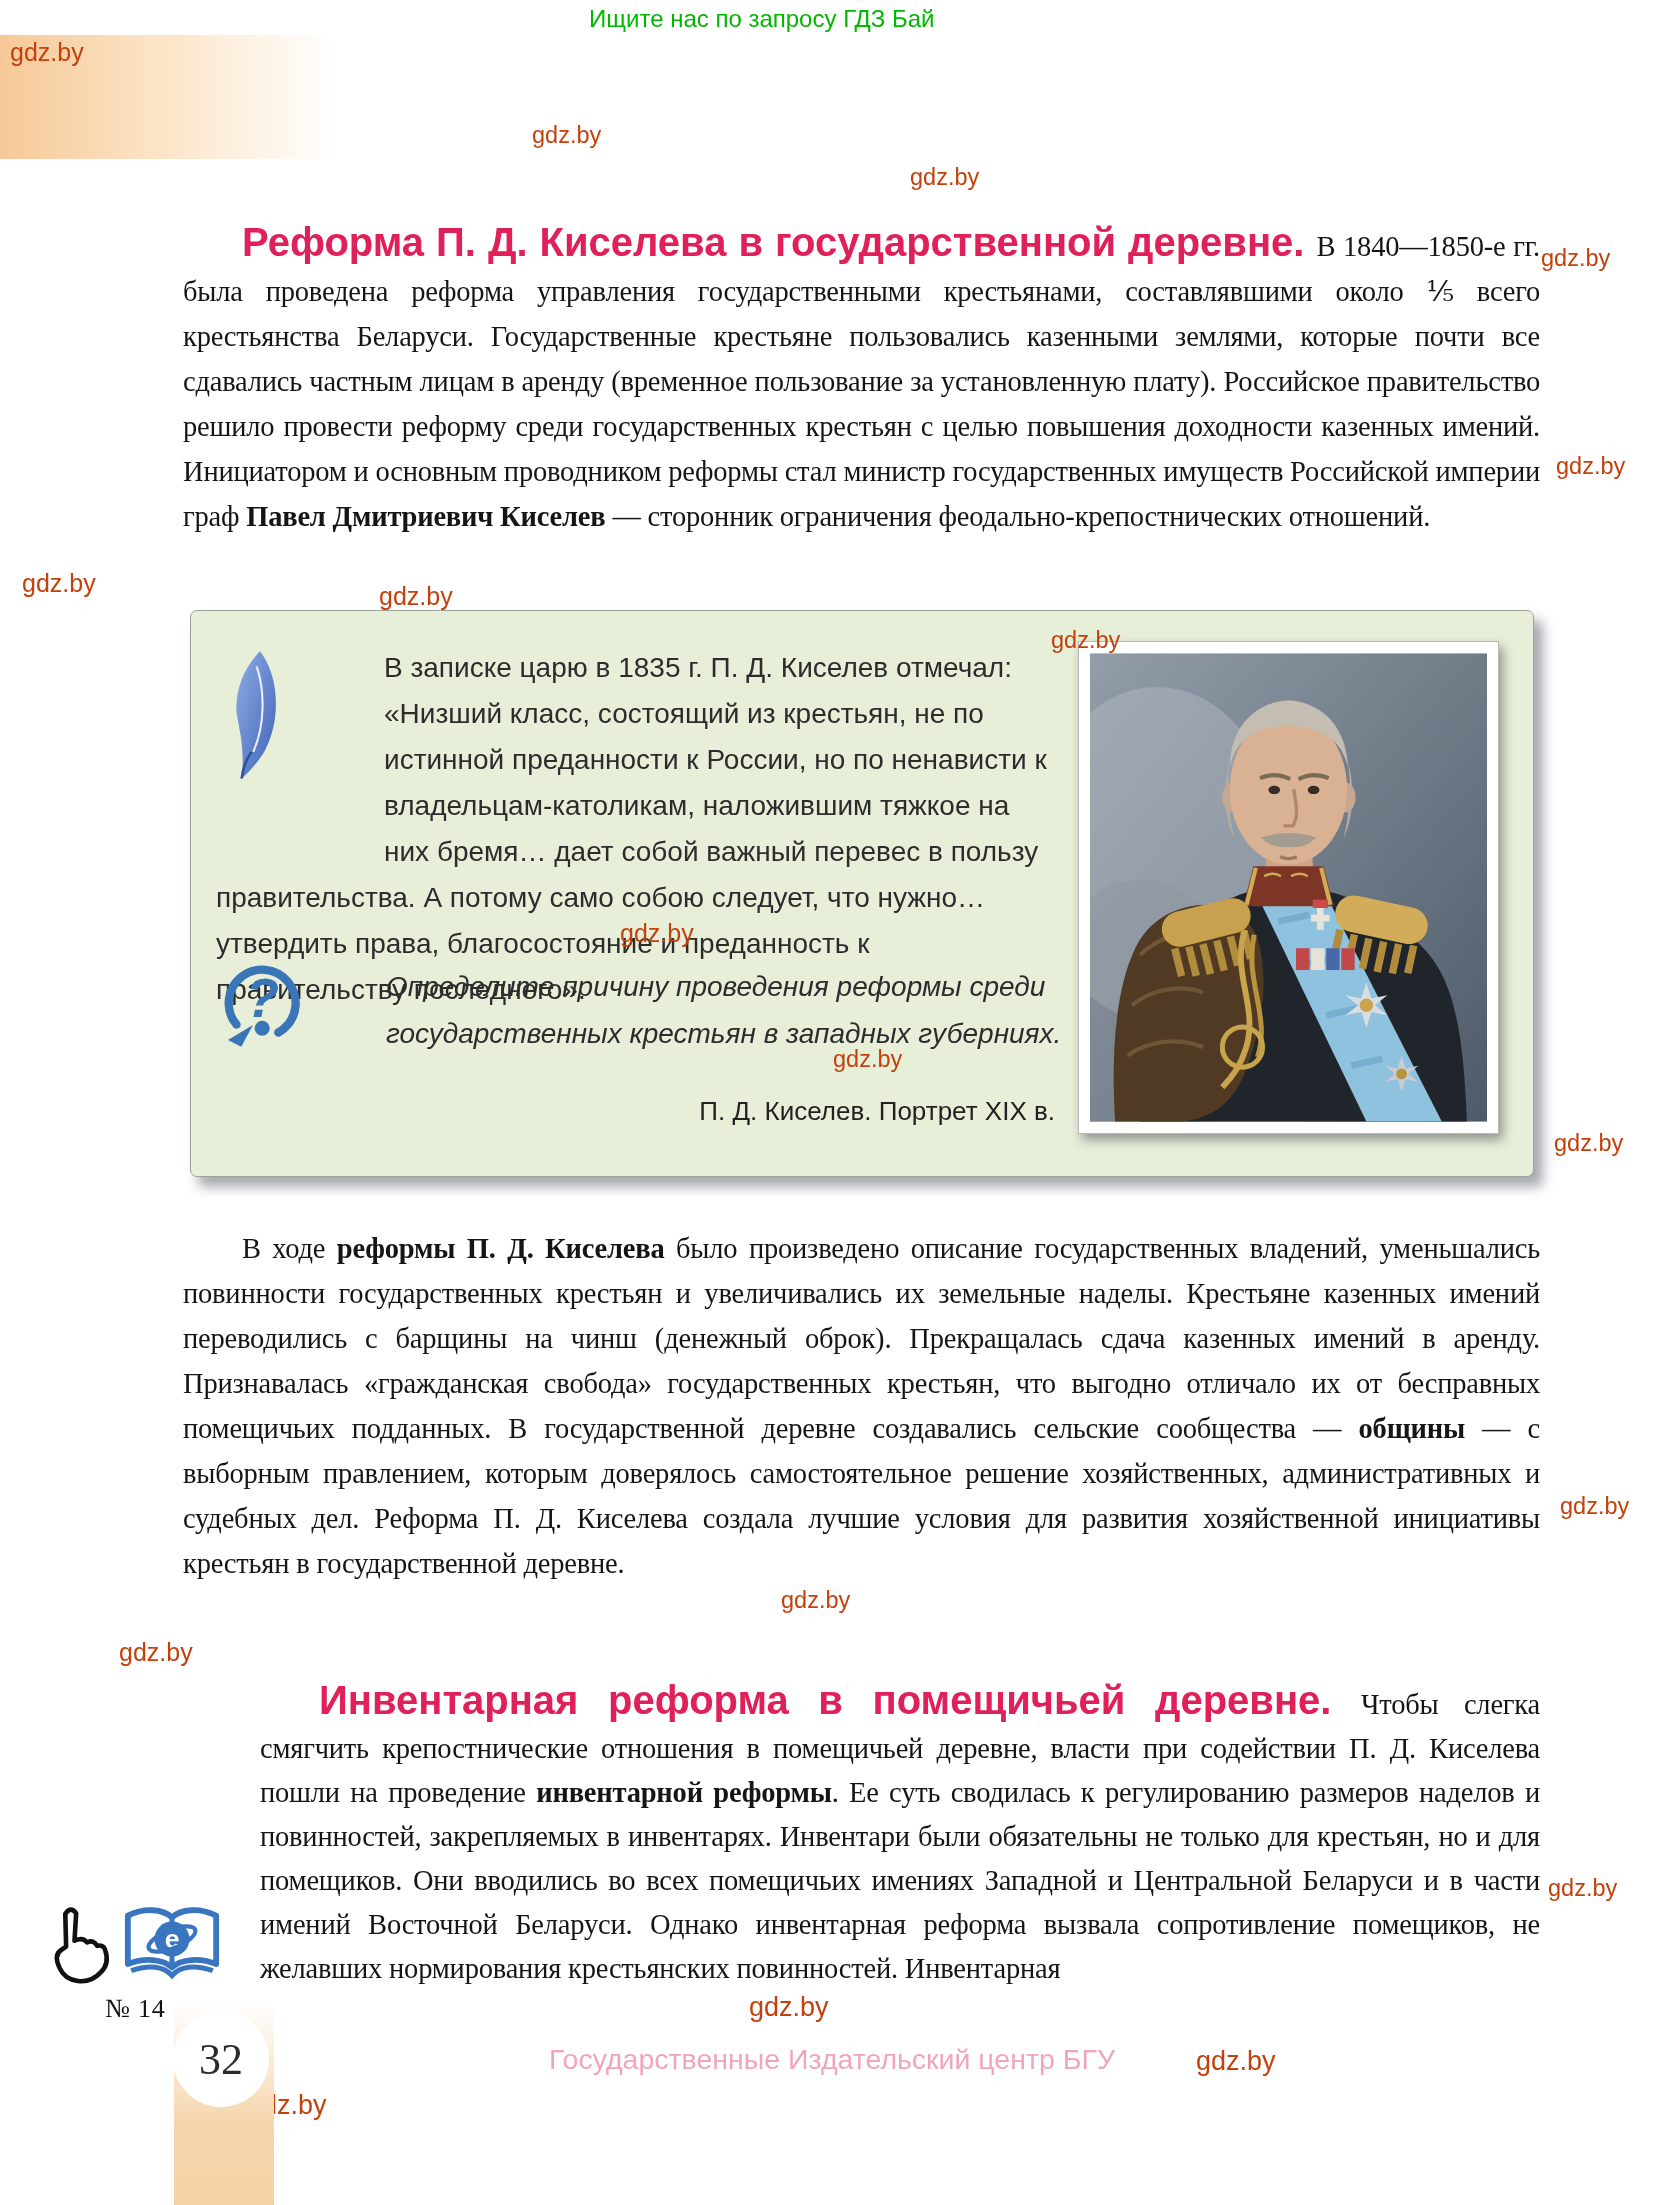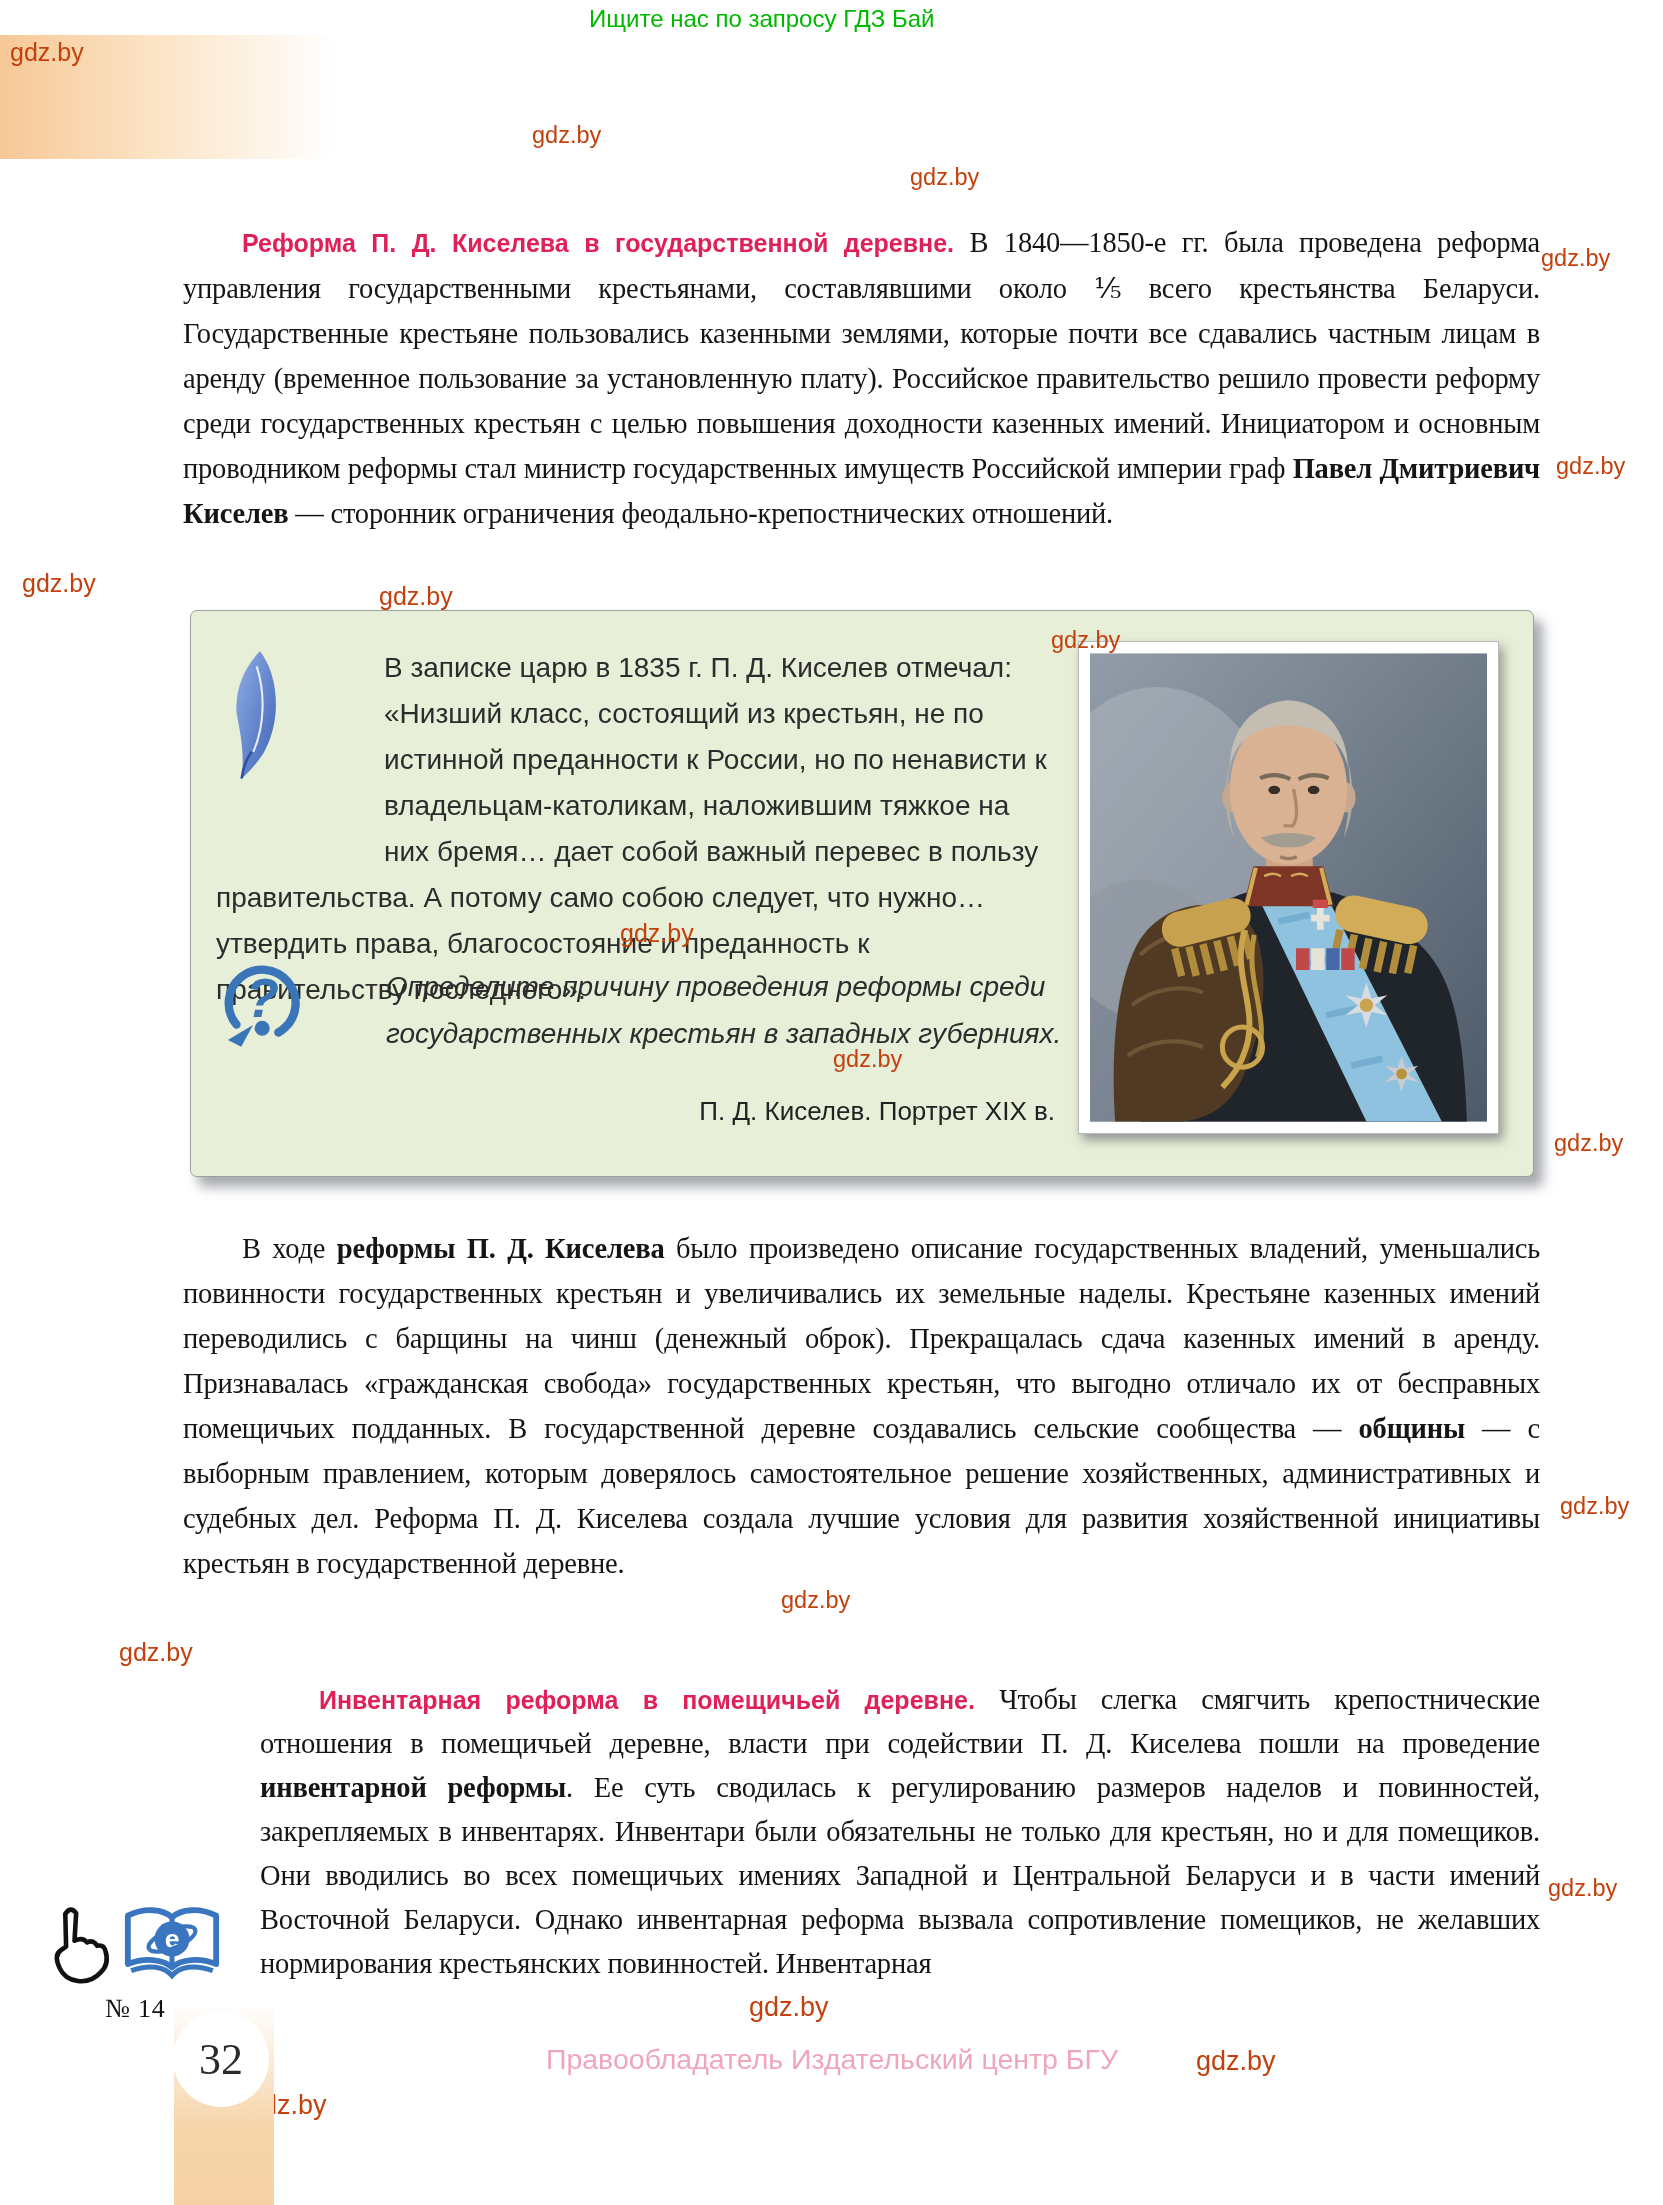--- a/index.html
+++ b/index.html
@@ -16,21 +16,21 @@
   .orange-band{position:absolute;left:0;top:35px;width:335px;height:124px;
          background:linear-gradient(90deg,#f7c897 0%,#fbe3c4 45%,#ffffff 100%);}
   .wm{position:absolute;font-family:"Liberation Sans","DejaVu Sans",sans-serif;color:#c2410c;white-space:nowrap;}
 
   .body-para{position:absolute;left:183px;width:1357px;text-align:justify;
          font-size:28.5px;line-height:45px;letter-spacing:-0.2px;text-indent:59px;}
   #para1{top:191px;}
   #para2{top:1197px;}
   #para3{top:1649px;line-height:44px;}
   .seg-h{font-family:"Liberation Sans","DejaVu Sans",sans-serif;font-weight:700;
-         font-size:25px;color:var(--heading);letter-spacing:0;}
+         font-size:40px;color:var(--heading);letter-spacing:0;}
   .seg-b{font-weight:700;}
 
   
   .quote-box{position:absolute;left:190px;top:610px;width:1344px;height:567px;
          background:var(--box_bg);border:1.7px solid var(--box_border);border-radius:7px;
          box-shadow:8.4px 10px 11.7px rgba(80,85,95,.5);box-sizing:border-box;}
   .quote-text{position:absolute;left:25px;top:34px;width:843px;
          font-family:"Liberation Sans","DejaVu Sans",sans-serif;font-size:28px;line-height:46px;color:#2c2c2c;}
   .quill-float{float:left;width:168px;height:191px;}
   .question-row{position:absolute;left:15px;top:352px;width:865px;
@@ -218,16 +218,16 @@
       </span>
       <span class="footnote-label">№ 14</span>
     </span>
     <span><span class="seg-h">Инвентарная реформа в помещичьей деревне. </span><span>Чтобы слегка смягчить крепостнические отношения в помещичьей деревне, власти при содействии П. Д. Киселева пошли на проведение </span><span class="seg-b">инвентарной реформы</span><span>. Ее суть сводилась к регулированию размеров наделов и повинностей, закрепляемых в инвентарях. Инвентари были обязательны не только для крестьян, но и для помещиков. Они вводились во всех помещичьих имениях Западной и Центральной Беларуси и в части имений Восточной Беларуси. Однако инвентарная реформа вызвала сопротивление помещиков, не желавших нормирования крестьянских повинностей. Инвентарная</span></span>
   </p>
 
   <div class="page-strip"></div>
   <div class="page-badge">
     <span class="page-number">32</span>
   </div>
-  <div class="copyright">Правообладатель Издательский центр БГУ</div>
+  <div class="copyright">Государственные Издательский центр БГУ</div>
 
 </div>
 
 
 </body></html>

